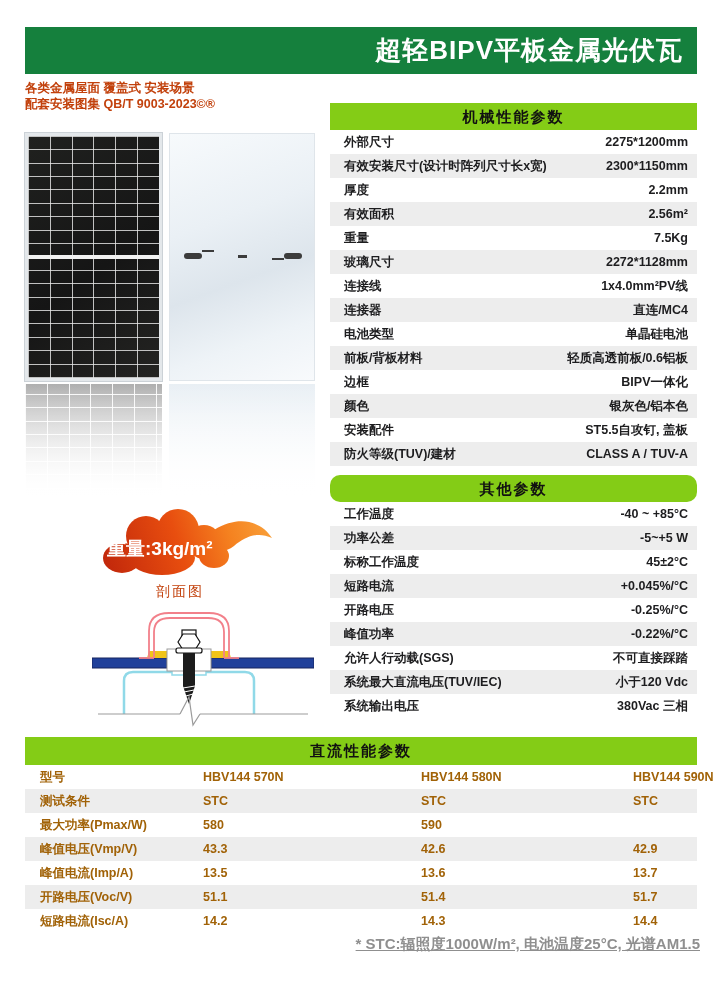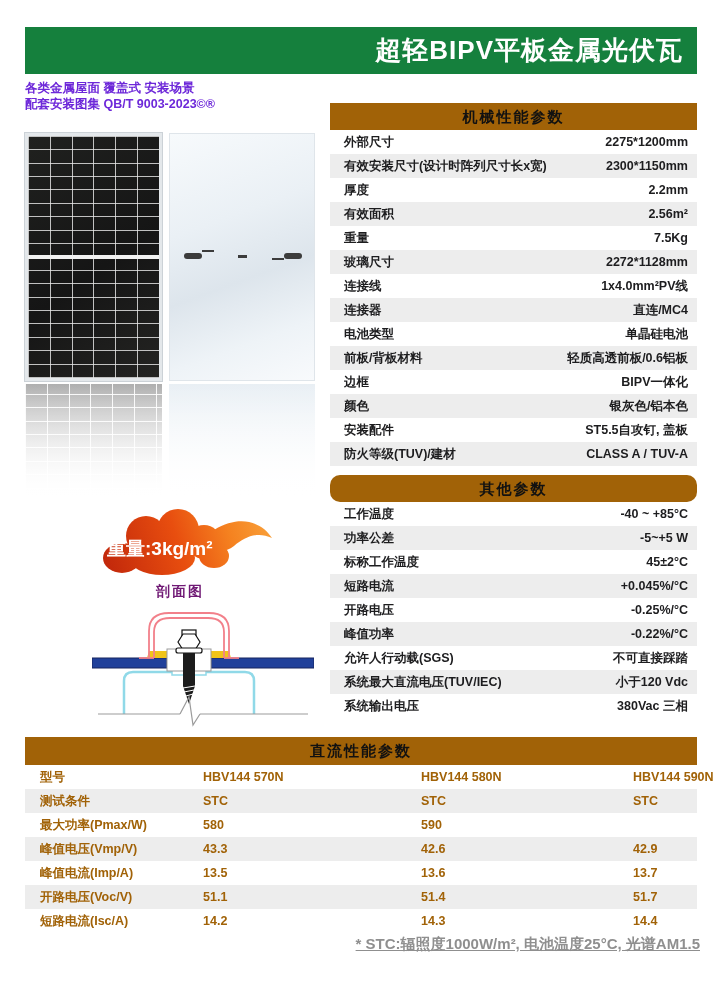--- a/index.html
+++ b/index.html
@@ -6,21 +6,21 @@
   html,body { background:#ffffff; }
   body { font-family:"Liberation Sans","DejaVu Sans",sans-serif; color:#1d1d1f; }
   .page { position:relative; width:720px; height:992px; background:#fff; overflow:hidden; }
 
   
   .banner { position:absolute; left:25px; top:27px; width:672px; height:47px;
     background:#15803d; display:flex; align-items:center; justify-content:flex-end; padding-right:14px; }
   .banner span { color:#fff; font-size:26px; font-weight:bold; letter-spacing:1px; }
 
   
-  .intro { position:absolute; left:25px; top:80px; font-size:12.5px; font-weight:bold; line-height:16px; color:#6d28d9; }
+  .intro { position:absolute; left:25px; top:80px; font-size:12.5px; font-weight:bold; line-height:16px; color:#c2410c; }
 
   
   .panel-front { position:absolute; left:25px; top:133px; width:137px; height:248px;
     border:3px solid #e4e8eb; box-shadow:0 0 0 1px #ccd2d7;
     background:
       linear-gradient(180deg, transparent 0 calc(50% - 2px), #f2f2f2 calc(50% - 2px) calc(50% + 2px), transparent calc(50% + 2px)),
       repeating-linear-gradient(0deg, rgba(235,235,235,.8) 0 1px, transparent 1px 13.4px),
       repeating-linear-gradient(90deg, rgba(235,235,235,.8) 0 1px, transparent 1px 21.8px),
       linear-gradient(145deg,#20211f 0%,#151515 55%,#242422 100%);
   }
@@ -44,26 +44,26 @@
     background:linear-gradient(180deg, rgba(255,255,255,.1) 0%, rgba(255,255,255,.75) 65%, #fff 95%); }
   .refl-back { position:absolute; left:169px; top:384px; width:146px; height:118px;
     background:linear-gradient(180deg,#e6edf3 0%,#f2f6f9 50%,#fff 100%); }
 
   
   .cloud { position:absolute; left:96px; top:502px; width:180px; height:84px; }
   .cloud text { font-family:"Liberation Sans","DejaVu Sans",sans-serif; font-weight:bold; fill:#fff; font-size:19px; }
 
   
   .cut-label { position:absolute; left:115px; top:583px; width:130px; text-align:center;
-    font-size:14px; font-weight:bold; color:#701a75; letter-spacing:2px; }
+    font-size:14px; font-weight:normal; color:#c2410c; letter-spacing:2px; }
   .cross { position:absolute; left:92px; top:601px; width:222px; height:128px; }
 
   
   .right-col { position:absolute; left:330px; top:103px; width:367px; }
-  .sec-bar { height:27px; line-height:27px; background:#a16207; text-align:center;
+  .sec-bar { height:27px; line-height:27px; background:#84cc16; text-align:center;
     font-size:15px; font-weight:bold; color:#111; letter-spacing:2px; }
   .spec-rows > div { height:24px; display:flex; align-items:center; justify-content:space-between;
     padding:0 9px 0 14px; font-size:12.5px; font-weight:bold; color:#1d1d1f; }
   .spec-rows > div:nth-of-type(even) { background:#ededed; }
   .spec-rows .lbl { white-space:nowrap; }
   .spec-rows .val { white-space:nowrap; }
   .gap-top { margin-top:9px;border-radius:10px; }
 
   
   .dc { position:absolute; left:25px; top:737px; width:672px; }

